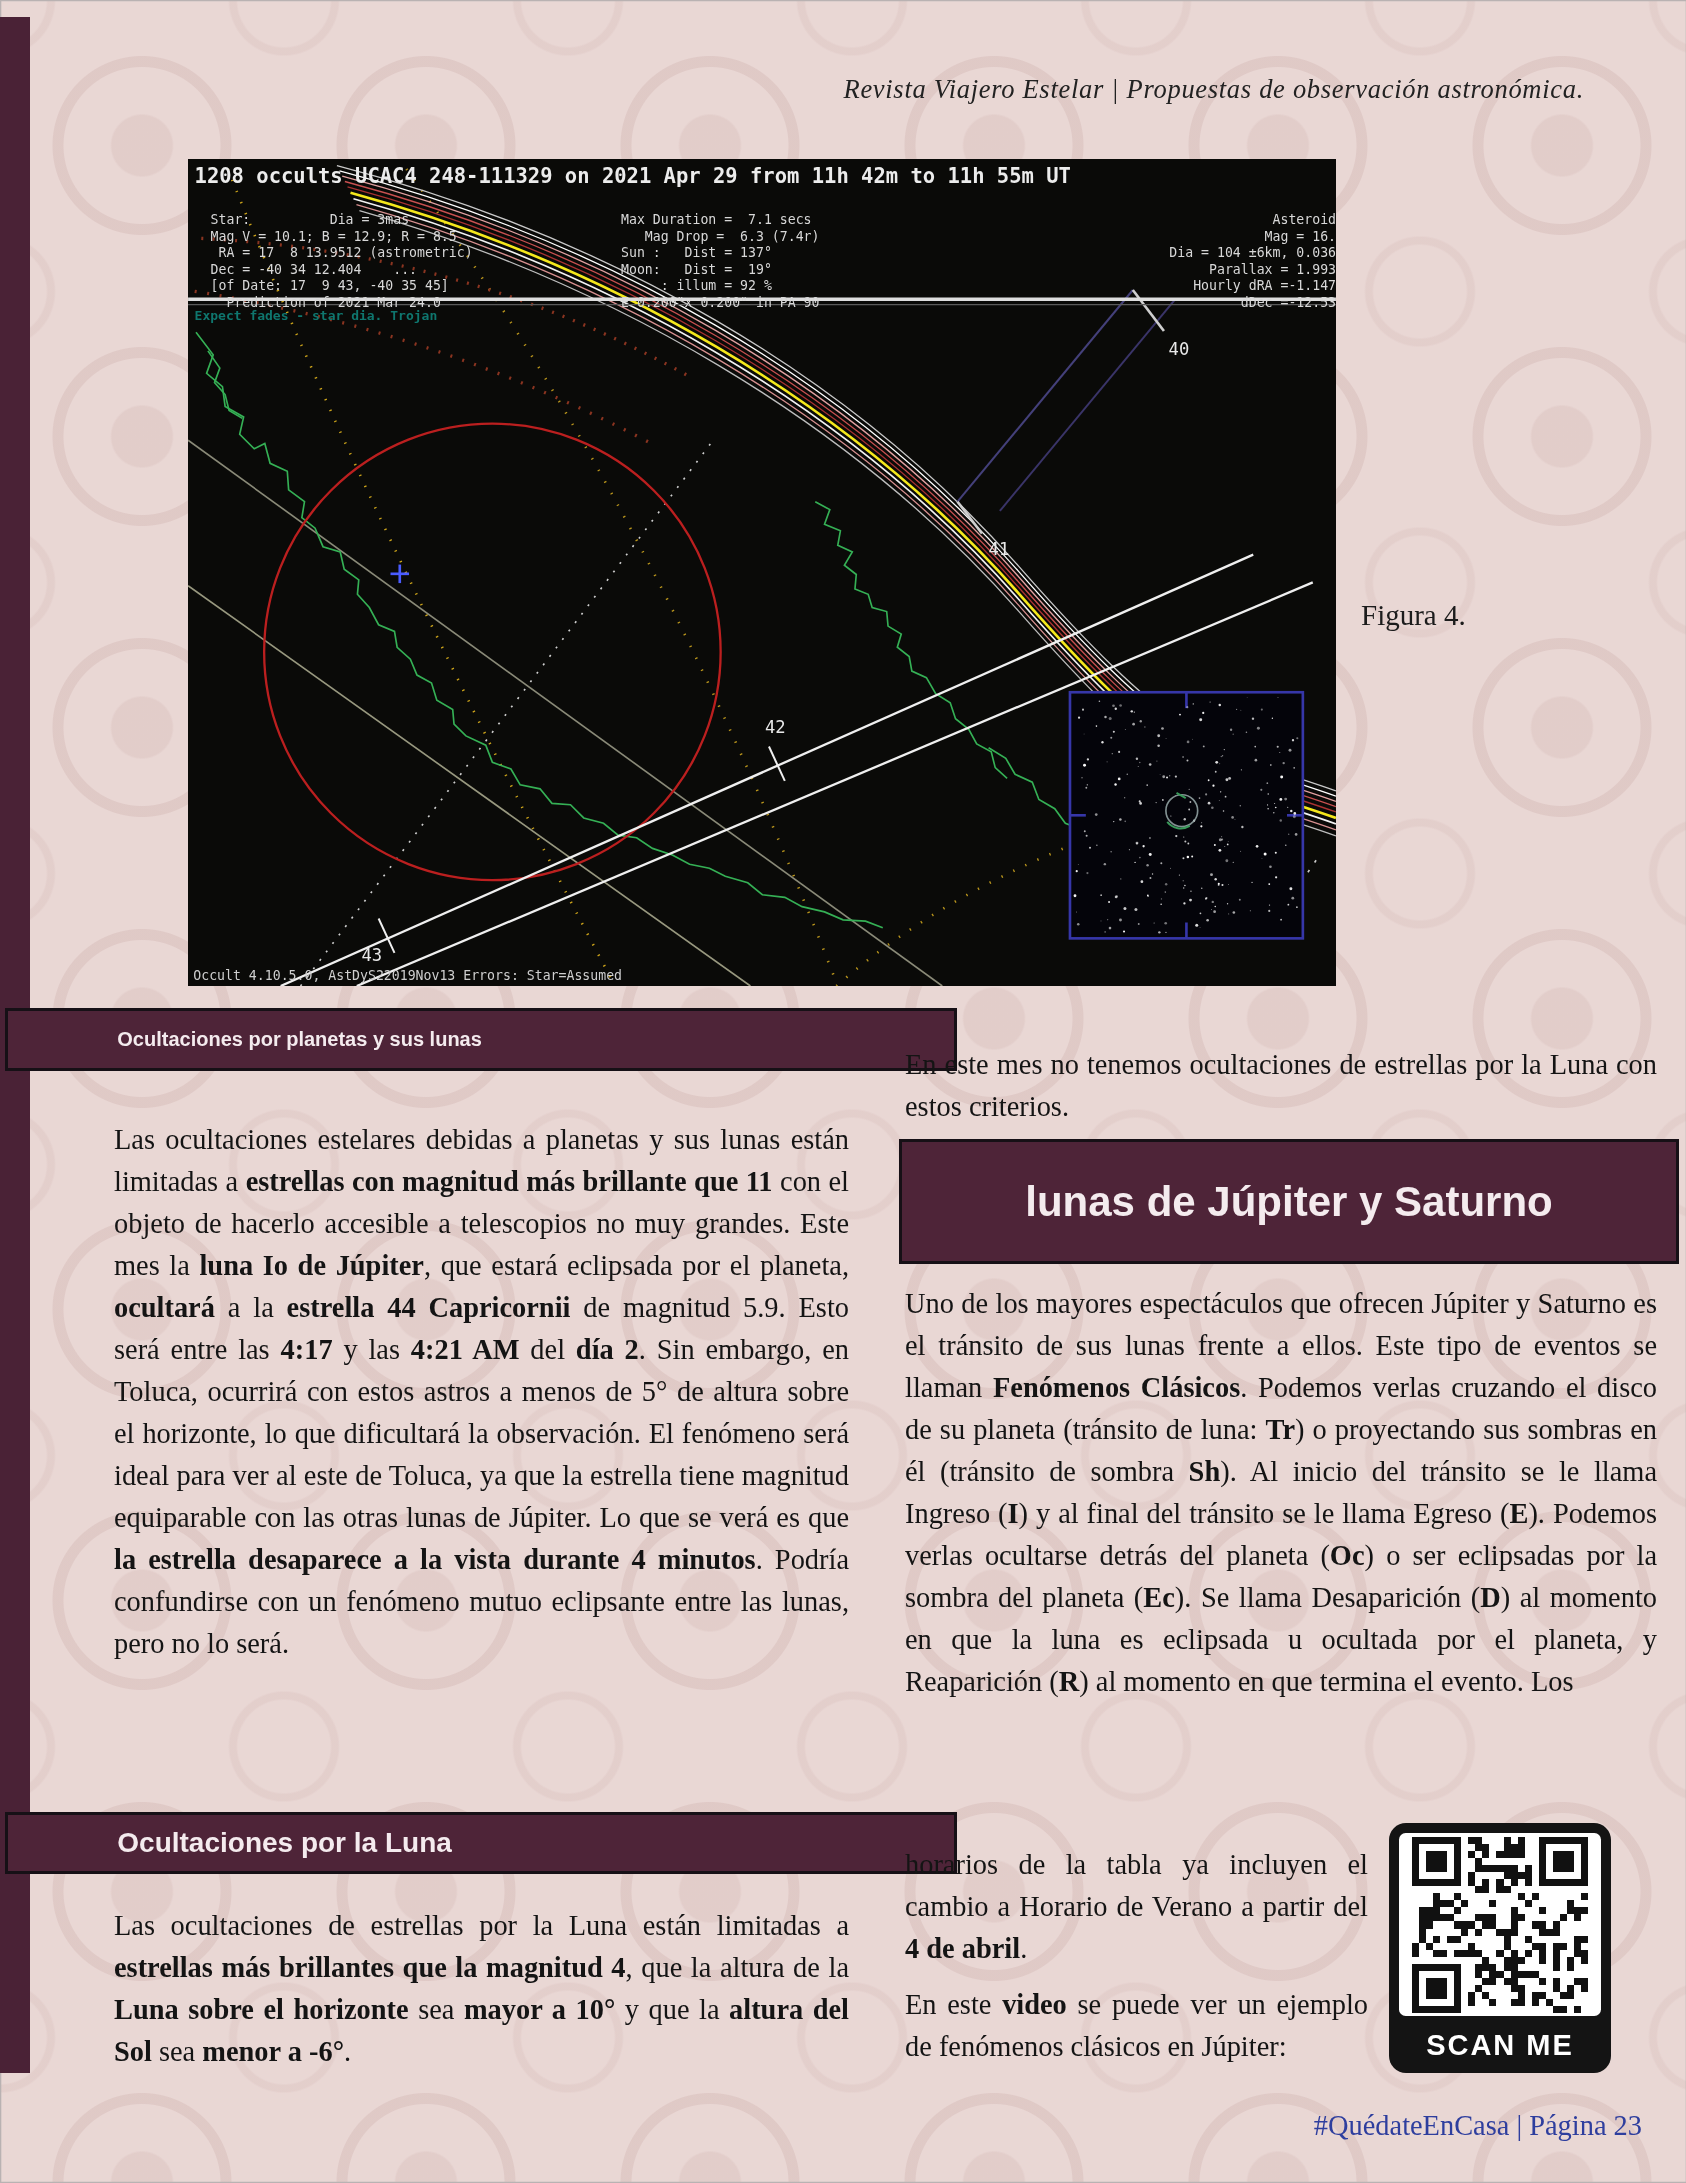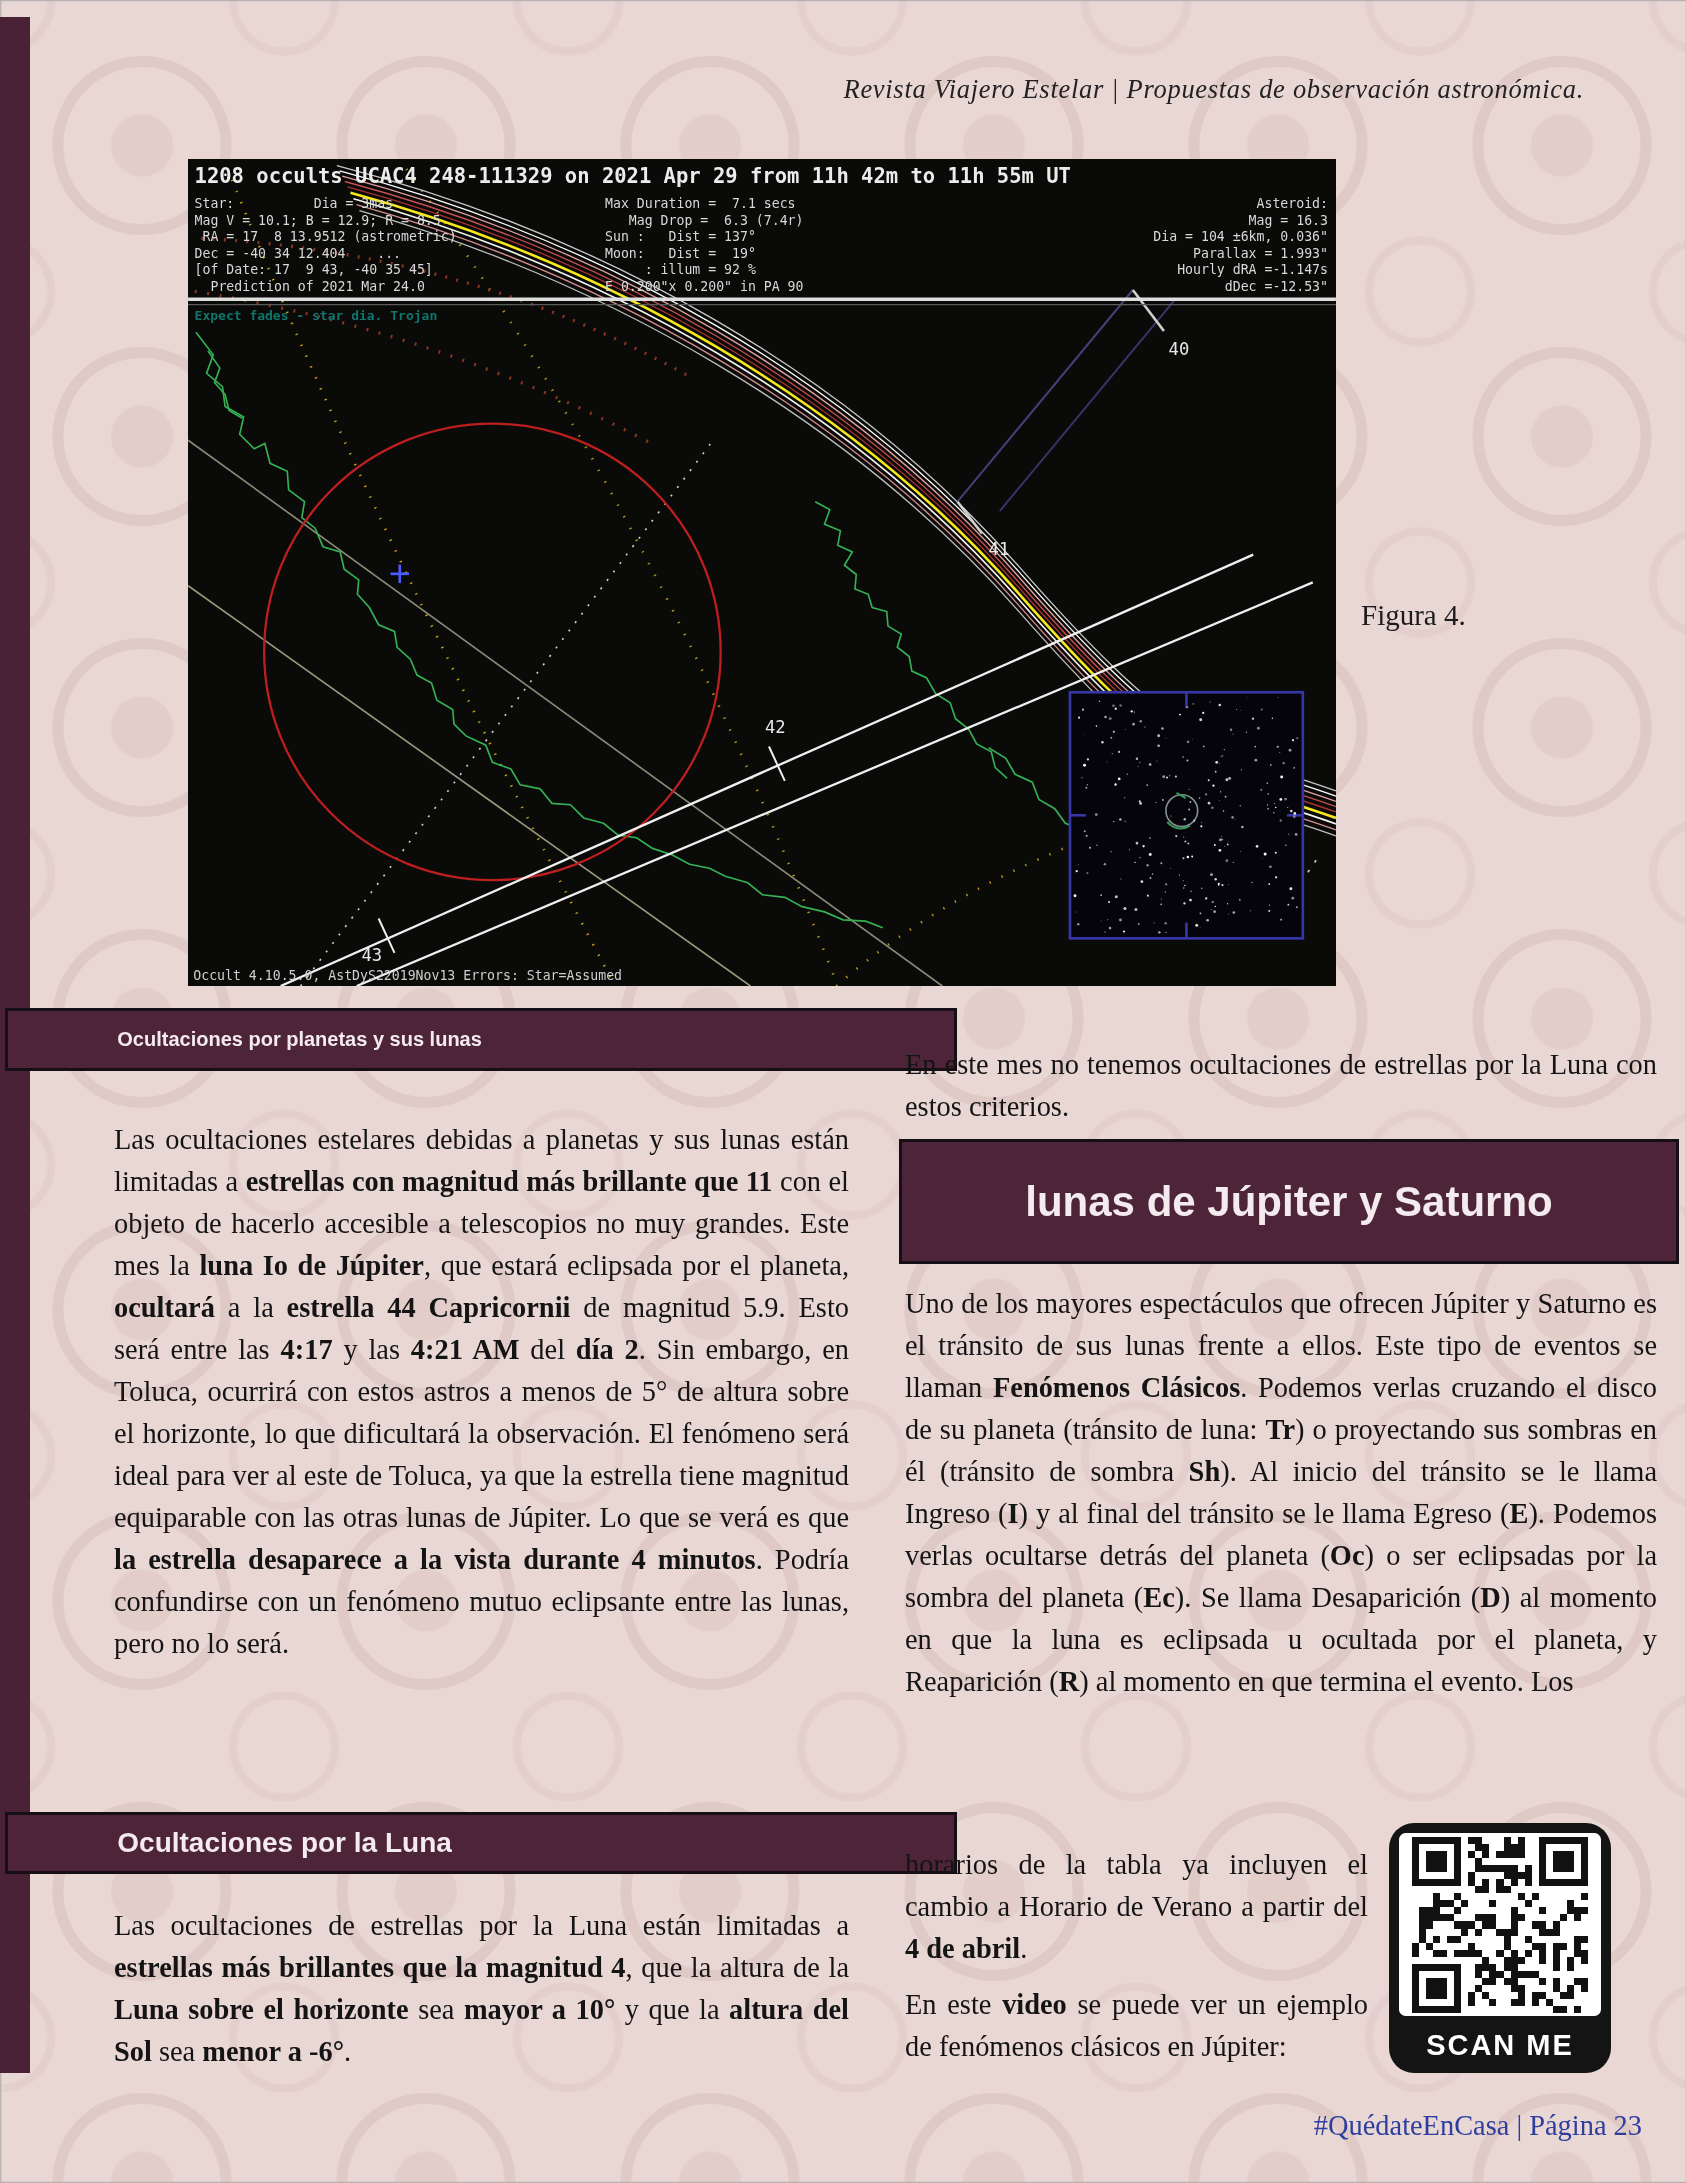--- a/index.html
+++ b/index.html
@@ -32,21 +32,21 @@
     position:absolute;left:188px;top:159px;width:1148px;height:827px;
     background:#0a0a08;overflow:hidden;
   }
   .occult-box .map-svg{position:absolute;left:0;top:0;}
   .occ-title{
     position:absolute;left:6.6px;top:5.3px;
     font-family:"DejaVu Sans Mono","Liberation Mono",monospace;
     font-size:20.5px;font-weight:bold;color:#ececec;white-space:pre;
   }
   .occ-col{
-    position:absolute;top:37px;margin:0;
+    position:absolute;top:37px;margin:16px;
     font-family:"DejaVu Sans Mono","Liberation Mono",monospace;
     font-size:13.2px;line-height:16.5px;color:#d8d8d8;
   }
   .occ-col1{left:6.6px;}
   .occ-col2{left:417px;}
   .occ-col3{left:780px;width:360px;text-align:right;}
   .occ-note{
     position:absolute;left:6.6px;top:149px;
     font-family:"DejaVu Sans Mono","Liberation Mono",monospace;
     font-size:13px;font-weight:bold;color:#0f766e;
@@ -85,21 +85,21 @@
   .p-left1{left:114px;top:1119px;width:735px;}
   .p-left2{left:114px;top:1905px;width:735px;}
   .p-right-intro{left:905px;top:1044px;width:752px;}
   .p-right1{left:905px;top:1283px;width:752px;}
   .p-right-wrap{left:905px;top:1844px;width:463px;}
   .p-right-video{left:905px;top:1984px;width:463px;}
 
   
   .qr-box{
     position:absolute;left:1389px;top:1823px;width:222px;height:250px;
-    background:#141414;border-radius:25px;
+    background:#141414;border-radius:17px;
   }
   .qr-inner{
     position:absolute;left:10px;top:10px;width:202px;height:183px;
     background:#ffffff;border-radius:6.6px;display:flex;align-items:center;justify-content:center;
   }
   .qr-label{
     position:absolute;left:0;right:0;bottom:10.6px;text-align:center;
     color:#ffffff;font-family:"Liberation Sans","DejaVu Sans",sans-serif;
     font-weight:bold;font-size:29px;letter-spacing:2px;
   }

